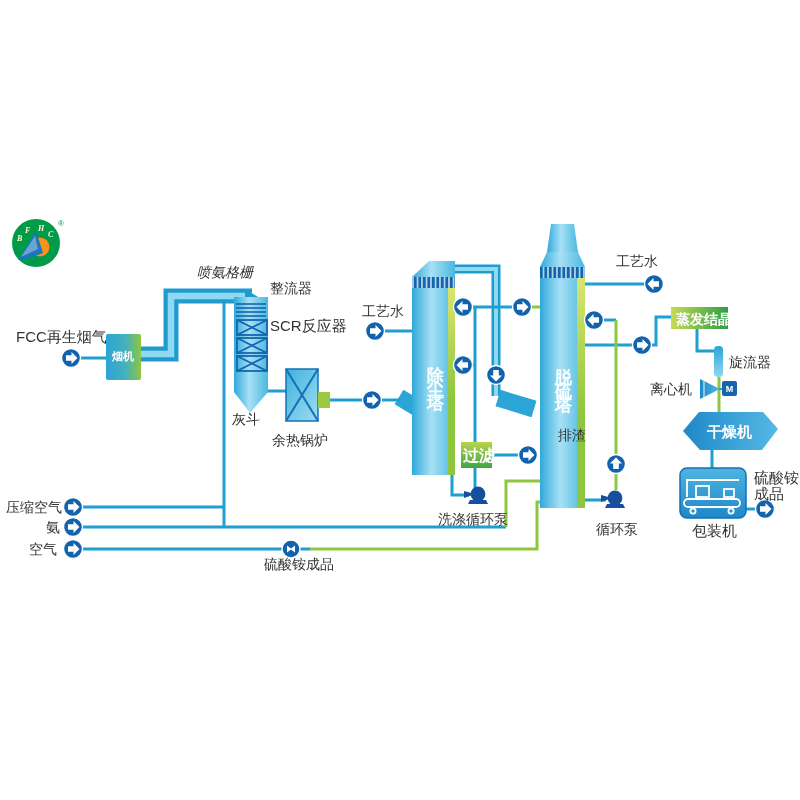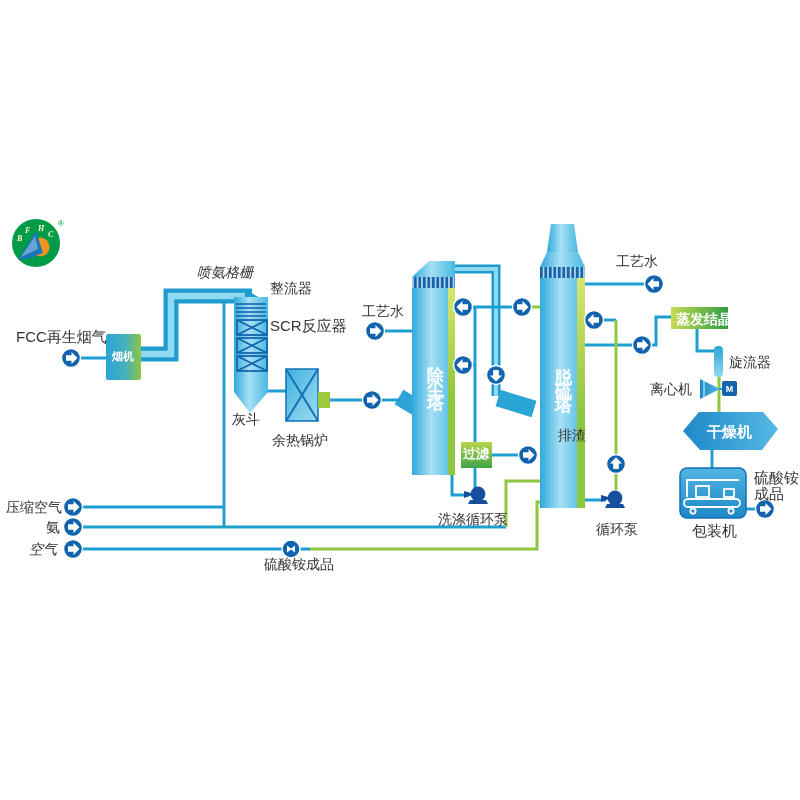--- a/index.html
+++ b/index.html
@@ -241,20 +241,20 @@
 <div class="vtext" style="left:552px;top:354px;">脱硫塔</div>
 <div class="lbl" style="left:616px;top:253px;">工艺水</div>
 <div class="lbl white" style="left:676px;top:311px;font-size:14px;">蒸发结晶</div>
 <div class="lbl" style="left:729px;top:354px;">旋流器</div>
 <div class="lbl" style="left:650px;top:381px;">离心机</div>
 <div class="lbl white" style="left:707px;top:423px;font-size:15px;">干燥机</div>
 <div class="lbl wrap2 big" style="left:754px;top:470px;">硫酸铵成品</div>
 <div class="lbl big" style="left:692px;top:522px;">包装机</div>
 <div class="lbl" style="left:6px;top:499px;">压缩空气</div>
 <div class="lbl" style="left:46px;top:519px;">氨</div>
-<div class="lbl" style="left:29px;top:541px;font-style:italic;">空气</div>
+<div class="lbl" style="left:29px;top:541px;">空气</div>
 <div class="lbl" style="left:264px;top:556px;">硫酸铵成品</div>
-<div class="lbl white" style="left:463px;top:447px;font-size:13px;">过滤</div>
+<div class="lbl white" style="left:463px;top:447px;font-size:16px;">过滤</div>
 <div class="lbl" style="left:514px;top:427px;margin-left:44px;">排渣</div>
 <div class="lbl" style="left:438px;top:511px;">洗涤循环泵</div>
 <div class="lbl" style="left:596px;top:521px;">循环泵</div>
 
 </div>
 
 </body></html>

